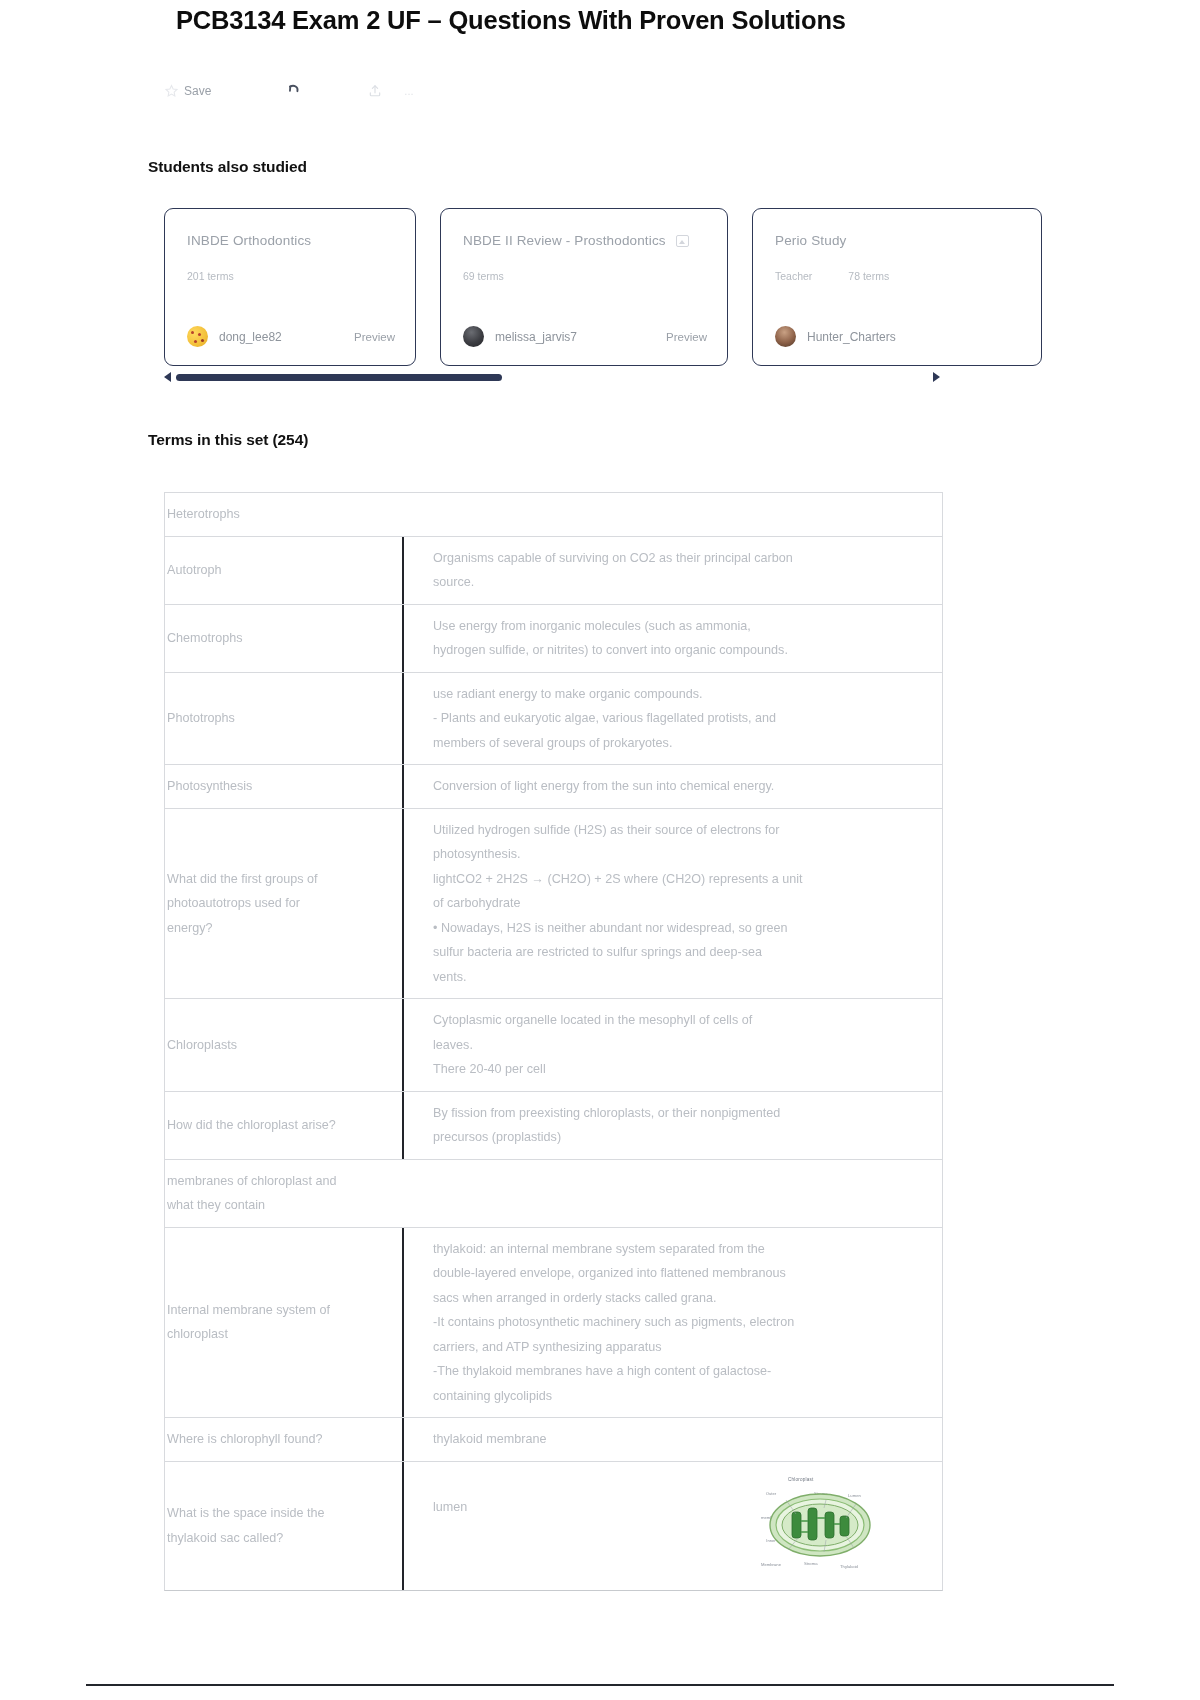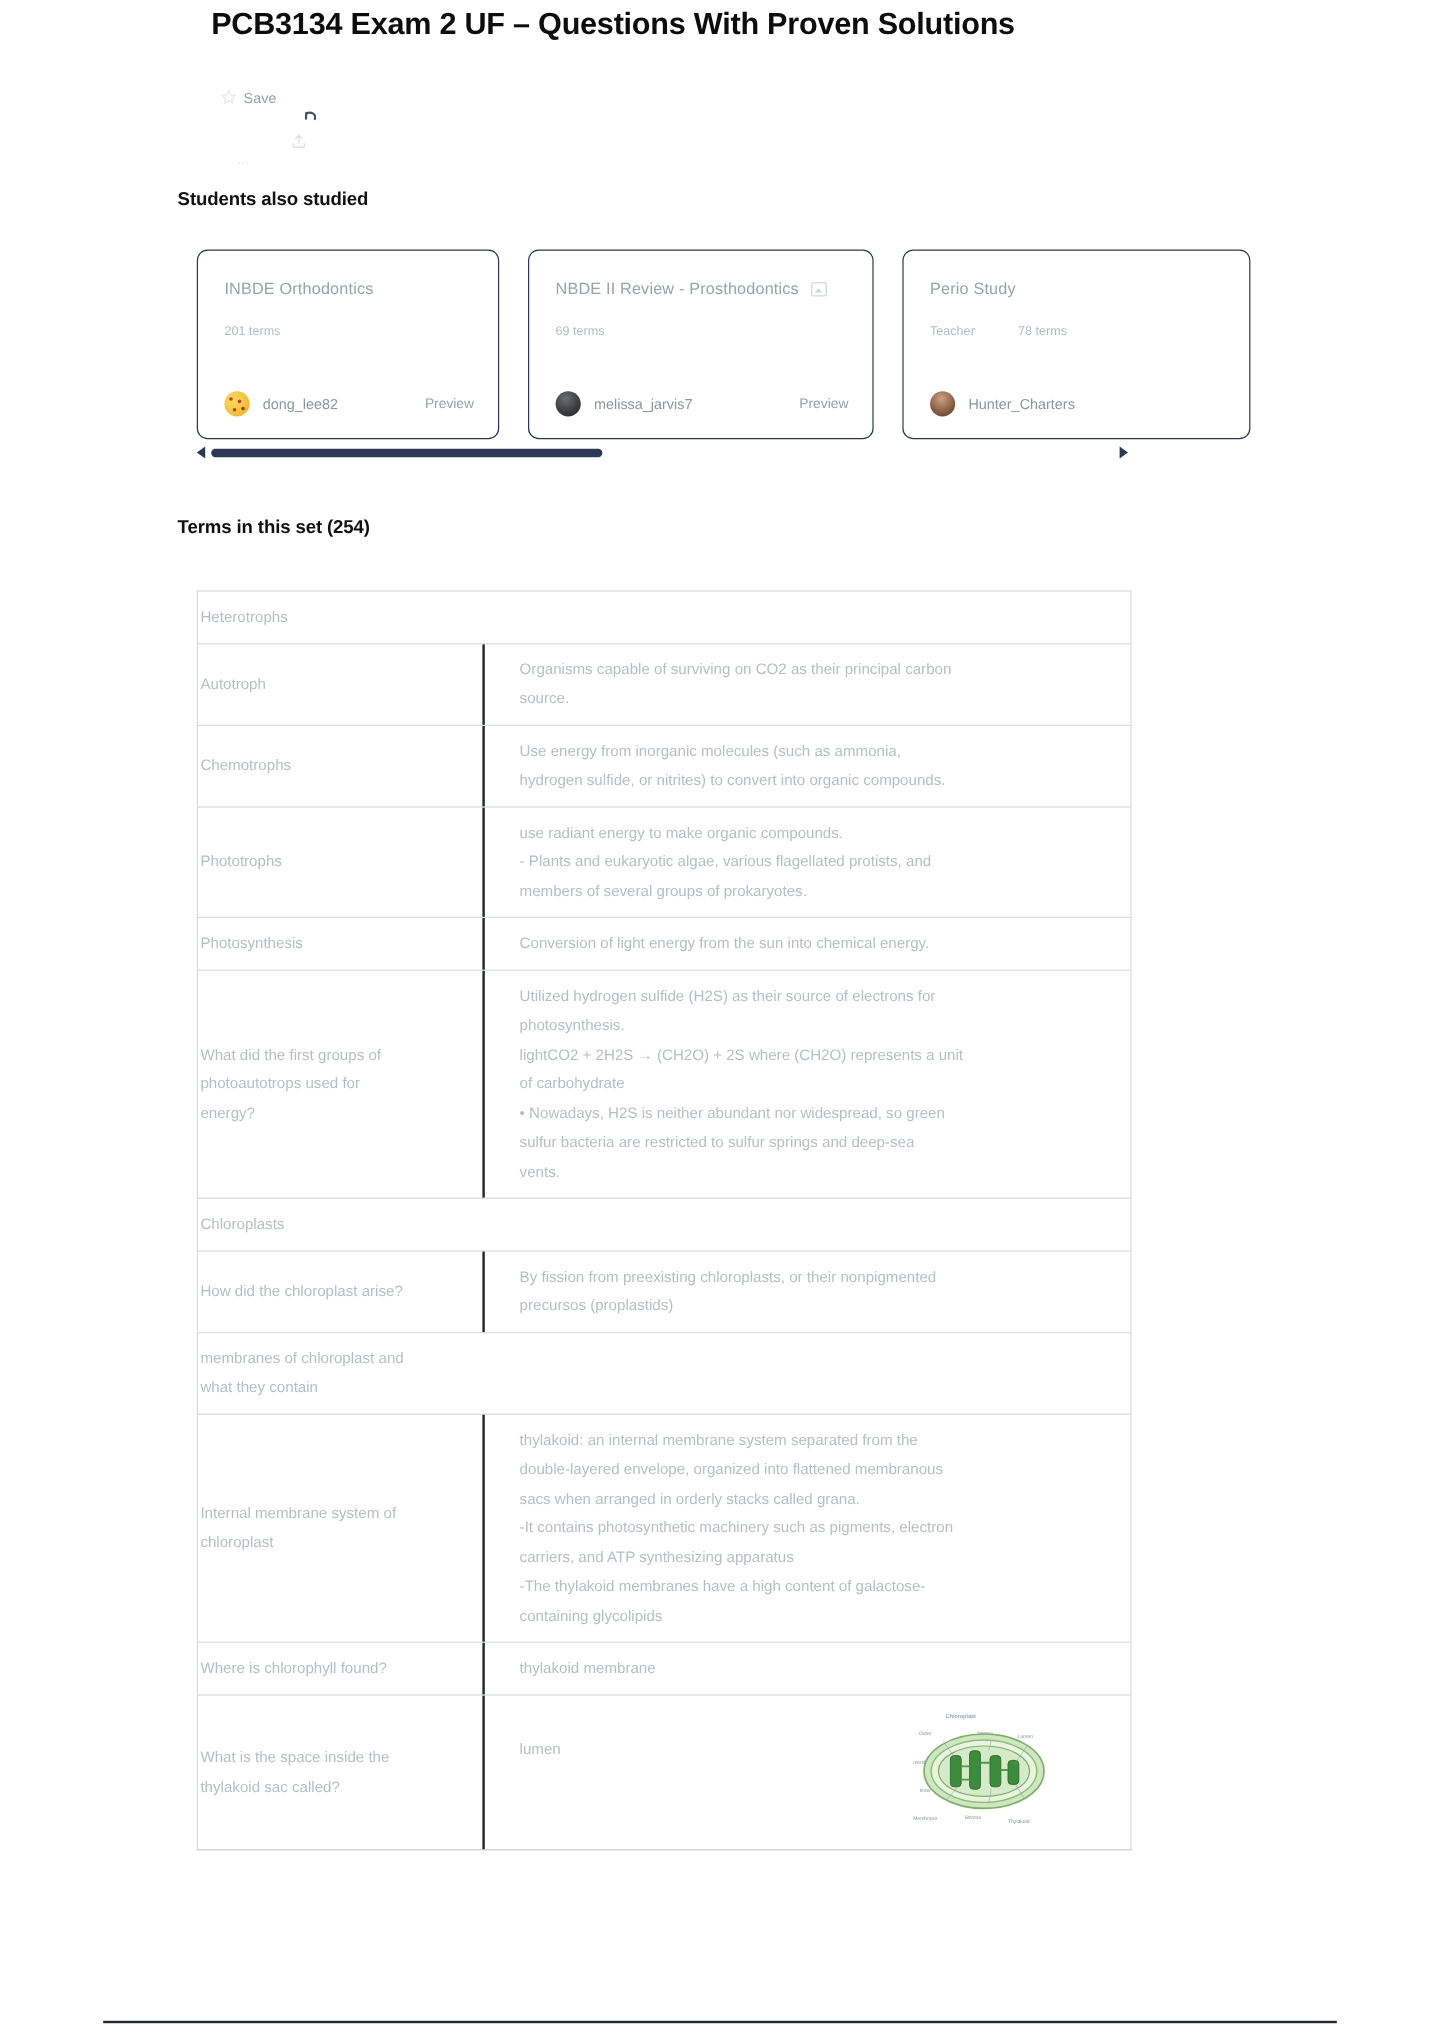--- a/index.html
+++ b/index.html
@@ -25,24 +25,24 @@
     font-weight: bold;
     color: #0d0d0d;
     letter-spacing: -0.2px;
     line-height: 32px;
     margin-left: 28px;
   }
 
   
   .toolbar {
     position: absolute;
-    left: 176px; top: 74px;
+    left: 157px; top: 74px;
     width: 480px; height: 34px;
     display: flex;
-    flex-direction: column;
+    align-items: center;
   }
   .tb-item {
     display: flex;
     align-items: center;
     gap: 6px;
     color: #b8bcc4;
     font-size: 11.5px;
   }
   .tb-save { margin-left: 8px; }
   .tb-save .lbl { color: #9aa0a8; font-size: 12px; }
@@ -391,20 +391,23 @@
 photosynthesis.
 lightCO2 + 2H2S → (CH2O) + 2S where (CH2O) represents a unit
 of carbohydrate
 • Nowadays, H2S is neither abundant nor widespread, so green
 sulfur bacteria are restricted to sulfur springs and deep-sea
 vents.</div>
     </div>
 
     <div class="trow">
       <div class="tterm">Chloroplasts</div>
+      <div class="tdef">Cytoplasmic organelle located in the mesophyll of cells of
+leaves.
+There 20-40 per cell</div>
     </div>
 
     <div class="trow">
       <div class="tterm">How did the chloroplast arise?</div>
       <div class="tdef">By fission from preexisting chloroplasts, or their nonpigmented
 precursos (proplastids)</div>
     </div>
 
     <div class="trow">
       <div class="tterm" style="white-space:pre-line">membranes of chloroplast and

